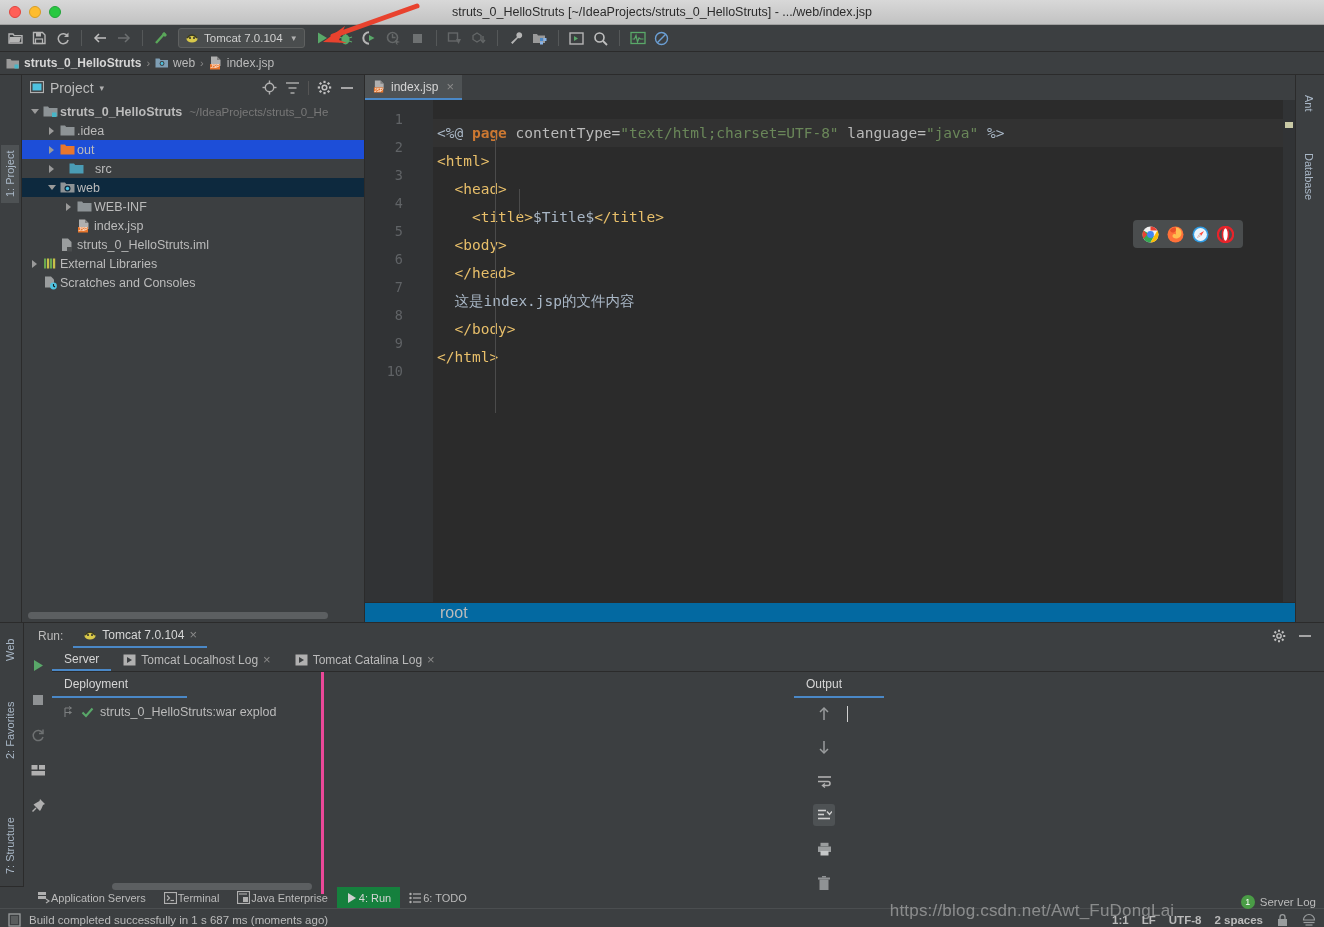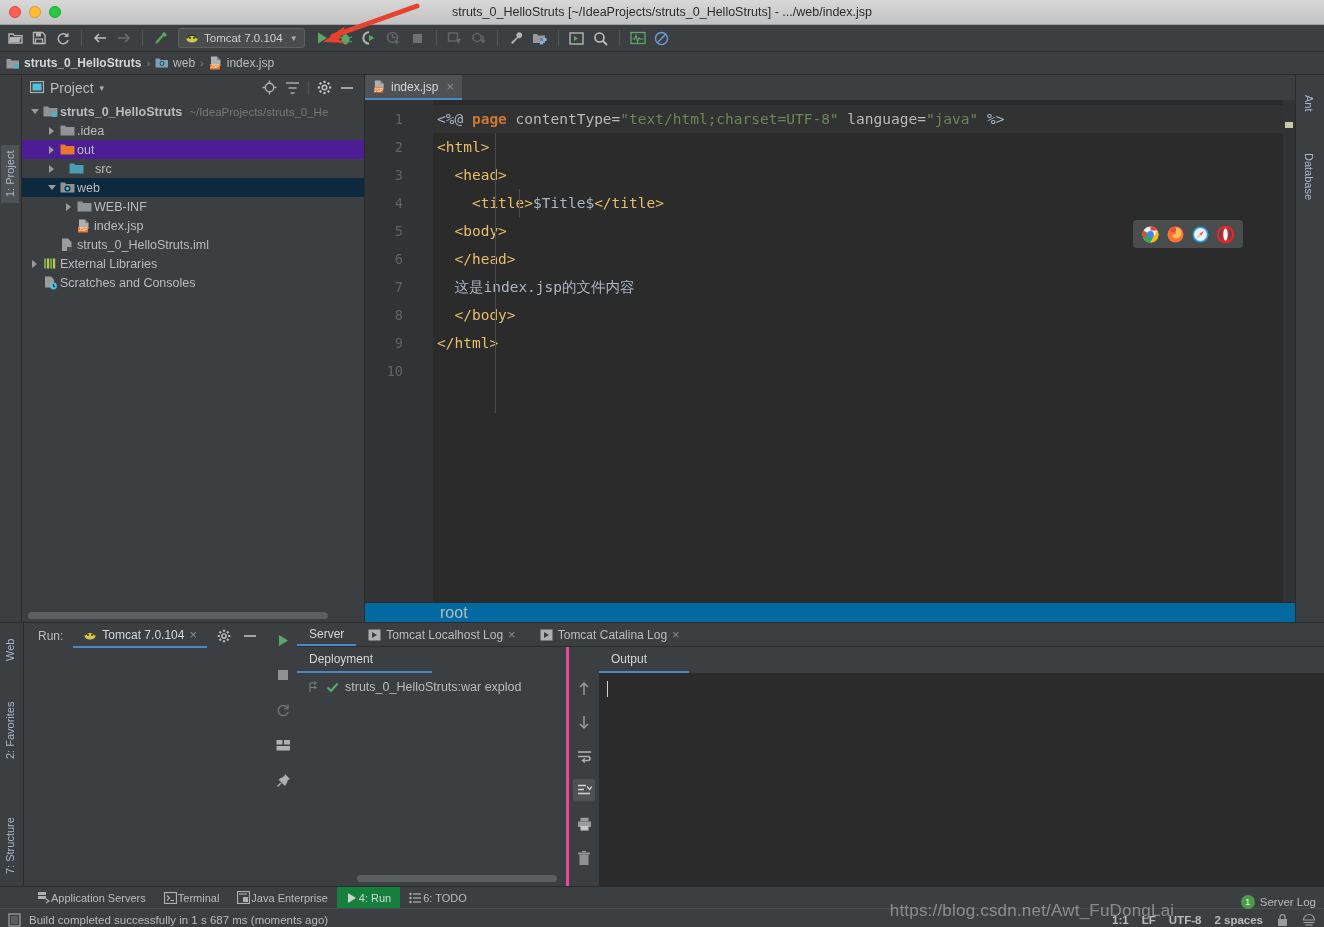--- a/index.html
+++ b/index.html
@@ -81,21 +81,21 @@
   .project-panel { width: 343px; background: #3c3f41; display: flex; flex-direction: column;
                    border-right: 1px solid #2b2b2b; }
   .pp-header {
     height: 25px; display: flex; align-items: center; padding: 0 4px 0 8px; gap: 6px;
     background: #3c3f41;
   }
   .pp-title { font-size: 14px; color: #bbbbbb; }
   .pp-icons { margin-left: auto; display: flex; align-items: center; gap: 8px; padding-right: 6px; }
   .pp-tree { flex: 1; overflow: hidden; background: #3c3f41; padding-top: 2px; position: relative;}
   .trow { height: 19px; display: flex; align-items: center; font-size: 12.5px; color: #bbbbbb; white-space: nowrap; }
-  .trow.sel-file { background: #4c1d95; }
+  .trow.sel-file { background: #1d4ed8; }
   .trow.sel-dir { background: #0d293e; }
   .tw { width: 13px; display: flex; justify-content: center; align-items: center; flex: none; }
   .arrow-r, .arrow-d { width: 0; height: 0; }
   .arrow-r { border-left: 5px solid #9a9a9a; border-top: 4px solid transparent; border-bottom: 4px solid transparent; }
   .arrow-d { border-top: 5px solid #9a9a9a; border-left: 4px solid transparent; border-right: 4px solid transparent; }
   .ticon { width: 18px; flex: none; display: flex; justify-content: center; align-items: center; }
   .tlabel { margin-left: 1px; }
   .tlabel.bold { font-weight: bold; }
   .tsub { color: #787878; font-size: 11.5px; margin-left: 7px; }
   .hscroll { position: absolute; left: 6px; bottom: 3px; height: 7px; width: 300px;
@@ -108,21 +108,21 @@
     display: flex; align-items: center; gap: 5px; padding: 0 8px;
     background: #4e5254; font-size: 12px; color: #d6d6d6;
     border-bottom: 2px solid #4a88c7;
   }
   .etab .x { color: #8a8a8a; font-size: 13px; margin-left: 3px; }
   .code-wrap { flex: 1; display: flex; background: #2b2b2b; position: relative; overflow: hidden; }
   .gutter { width: 68px; background: #313335; color: #606366; font-family: "DejaVu Sans Mono", monospace;
             font-size: 13.5px; padding-top: 5px; position: relative; flex: none;}
   .gline { height: 28px; line-height: 28px; text-align: right; padding-right: 30px; position: relative; }
   .code { flex: 1; font-family: "DejaVu Sans Mono", monospace; font-size: 14.5px;
-          padding-top: 5px; position: relative; }
+          padding-top: 19px; position: relative; }
   .cline { height: 28px; line-height: 28px; white-space: pre; padding-left: 4px; }
   .cline.cur { background: #323232; }
   .indent-guide { position: absolute; width: 1px; background: #4b4b4b; }
   .tok-kw { color: #cc7832; font-weight: bold; }
   .tok-attr { color: #bababa; }
   .tok-str { color: #6a8759; }
   .tok-tag { color: #e8bf6a; }
   .tok-plain { color: #a9b7c6; }
   .tok-gray { color: #a9b7c6; }
   .browser-bar {
@@ -135,21 +135,21 @@
     height: 20px; background: #0369a1; display: flex; align-items: center;
     padding-left: 75px; font-size: 16px; color: #bbbbbb;
     border-top: 1px solid #2b2b2b;
   }
   .marker-stripe { position: absolute; right: 0; top: 0; width: 12px; height: 100%; background: #313335;}
   .marker-hit { position: absolute; right: 2px; top: 22px; width: 8px; height: 6px; background: #c9c9a5; }
 
   
   .runpanel { height: 264px; background: #3c3f41; display: flex; border-top: 1px solid #2b2b2b; }
   .run-left-strip { width: 24px; background: #3c3f41; position: relative; border-right: 1px solid #2b2b2b; }
-  .run-main { flex: 1; display: flex; flex-direction: row; }
+  .run-main { flex: 1; display: flex; flex-direction: column; }
   .run-header { height: 25px; display: flex; align-items: center; gap: 10px; padding-left: 14px;
                 background: #3c3f41; }
   .run-label { font-size: 12px; color: #bbbbbb; }
   .run-tab {
     display: flex; align-items: center; gap: 5px; padding: 0 10px; height: 25px;
     font-size: 12px; color: #d6d6d6; border-bottom: 2px solid #4a88c7;
   }
   .run-header-icons { margin-left: auto; display: flex; gap: 12px; padding-right: 12px; align-items: center;}
   .run-body { flex: 1; display: flex; background: #3c3f41; }
   .run-vtools { width: 28px; background: #3c3f41; display: flex; flex-direction: column;
@@ -163,21 +163,21 @@
   .panes { flex: 1; display: flex; }
   .pane-deploy { width: 272px; display: flex; flex-direction: column; border-right: 3px solid #ec4899; }
   .pane-head { height: 26px; display: flex; align-items: center; padding: 0 12px; font-size: 12px;
                color: #bbbbbb; }
   .pane-head.active { border-bottom: 2px solid #4a88c7; color: #d6d6d6; width: 135px;}
   .deploy-list { flex: 1; padding-top: 4px; position: relative; }
   .deploy-row { display: flex; align-items: center; gap: 6px; padding-left: 10px; height: 20px;
                 font-size: 12.5px; color: #bbbbbb; white-space: nowrap; overflow: hidden;}
   .deploy-hscroll { position: absolute; left: 60px; bottom: 4px; height: 7px; width: 200px;
                     background: #5c5f61; border-radius: 4px; }
-  .pane-output { flex: 1; display: flex; flex-direction: column; }
+  .pane-output { flex: 1; display: flex; flex-direction: column; align-items: center; }
   .out-headrow { display: flex; align-items: stretch; }
   .out-toolcol { width: 30px; background: #3c3f41; display: flex; flex-direction: column;
                  align-items: center; padding-top: 4px; gap: 12px; }
   .out-console { flex: 1; background: #2b2b2b; position: relative; }
   .caret-line { position: absolute; left: 8px; top: 8px; width: 1px; height: 16px; background: #d0d0d0; }
   .ico-box { width: 22px; height: 22px; display: flex; align-items: center; justify-content: center;
              border-radius: 3px; }
   .ico-box.sel { background: #4e5254; }
 
   

